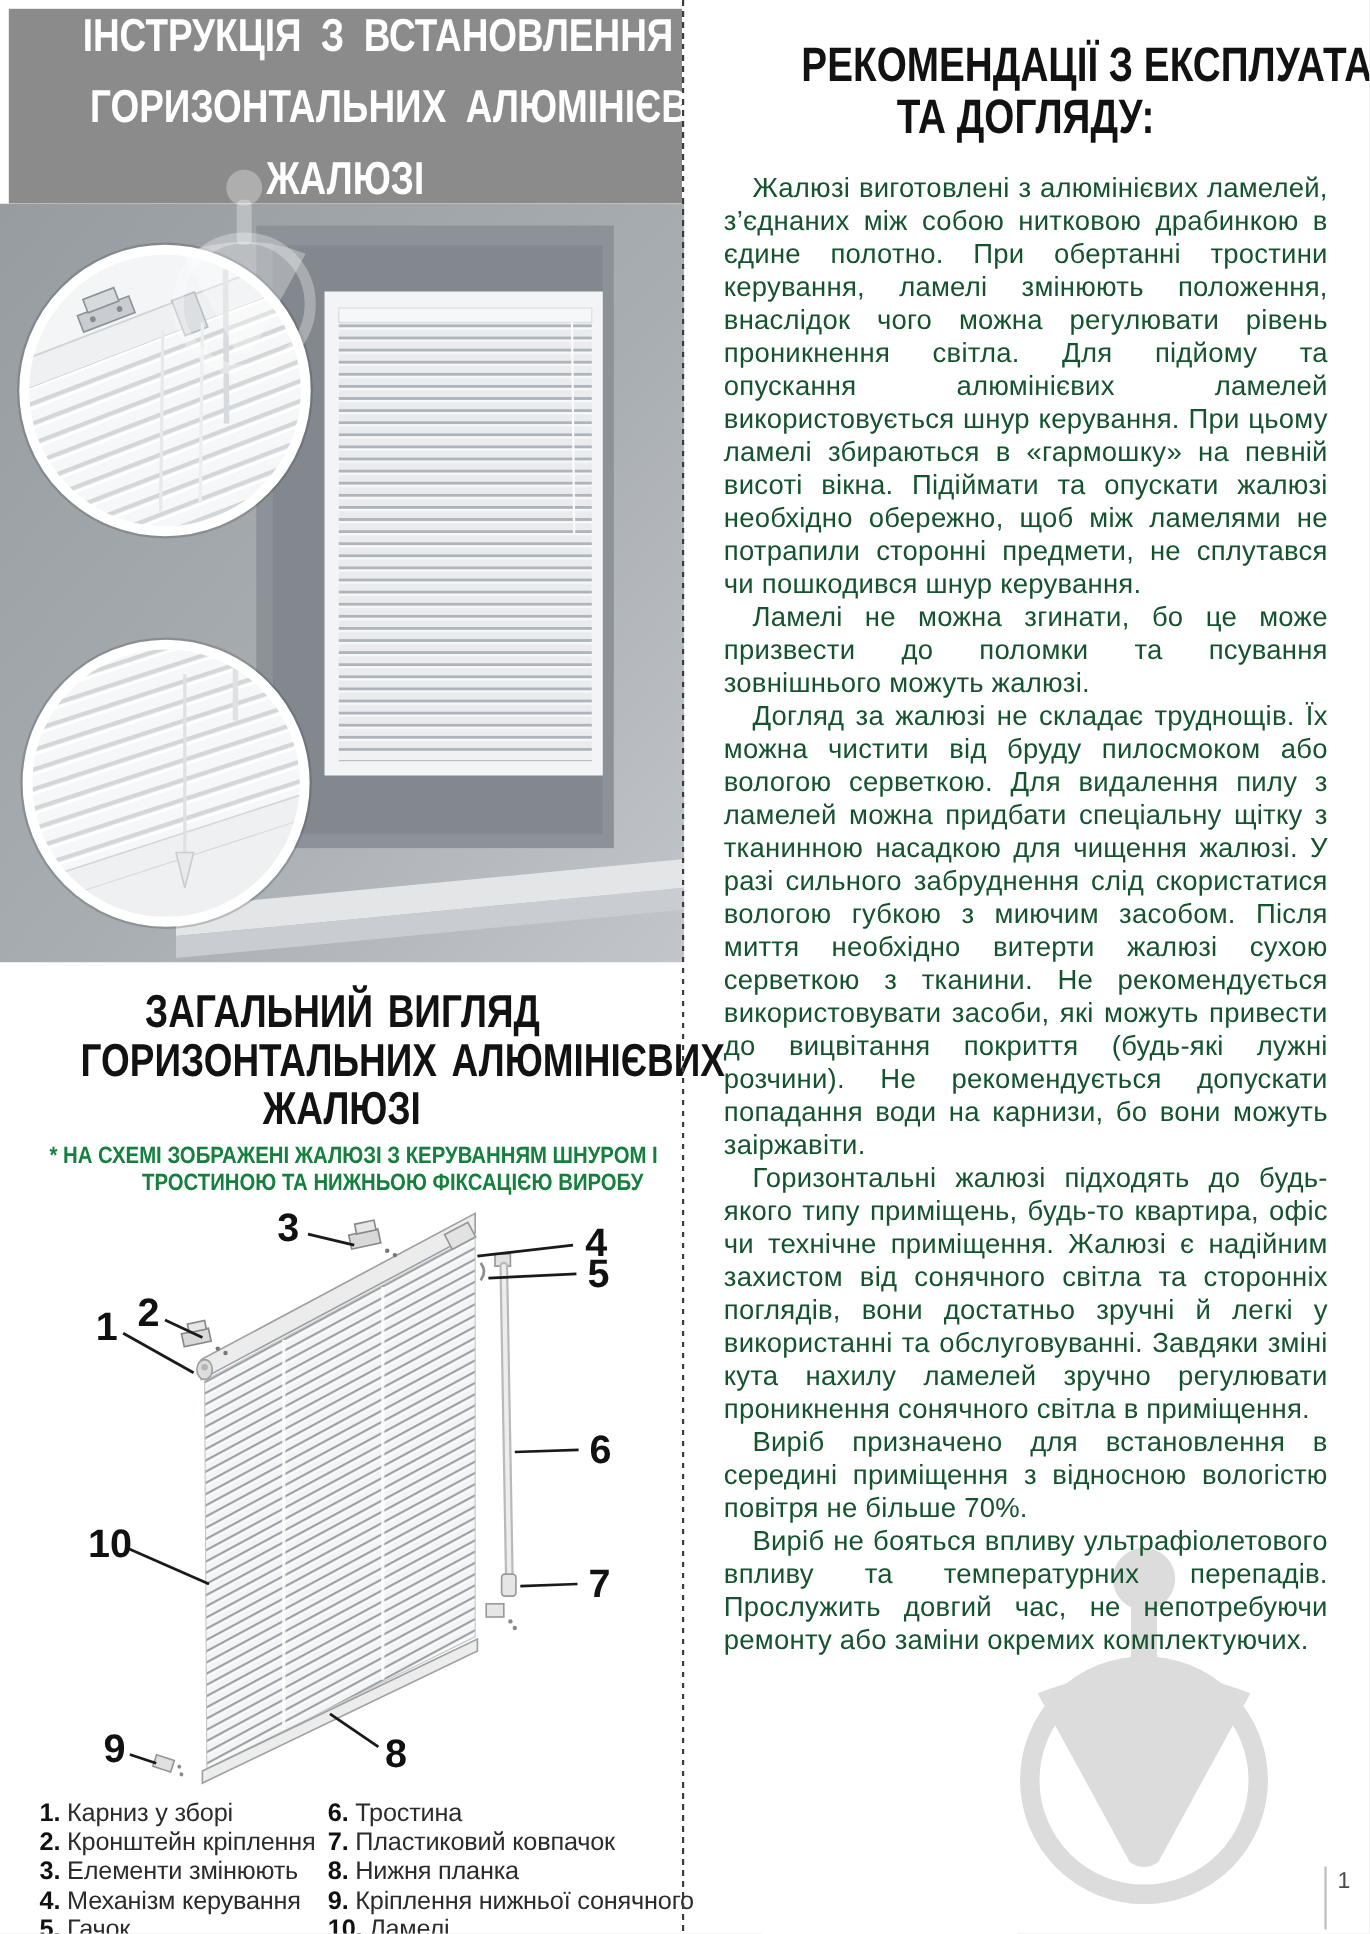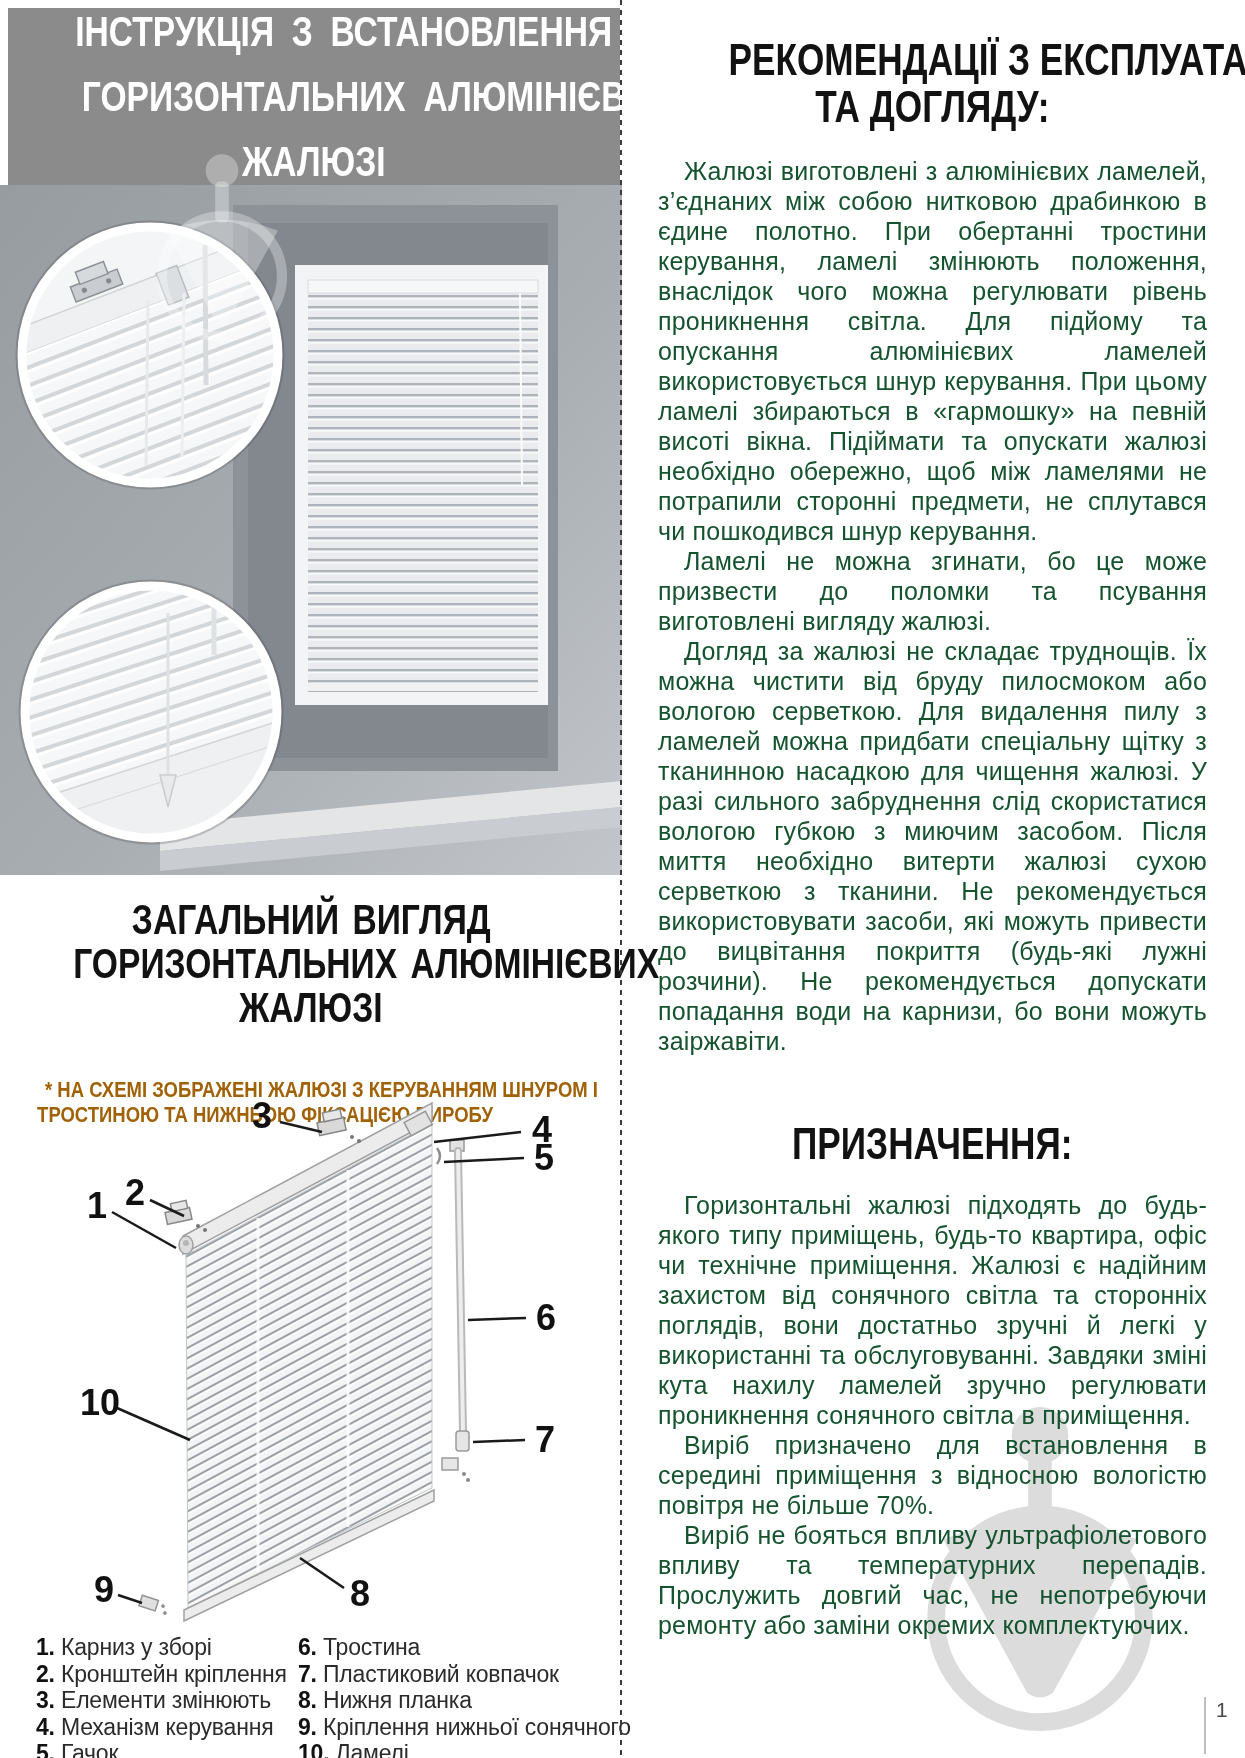--- a/index.html
+++ b/index.html
@@ -16,21 +16,21 @@
     text-align:center;z-index:1;
   }
   .header-block .tline{line-height:47px;color:#ffffff;font-weight:700;font-size:42px;word-spacing:0.25em;}
   .cond{display:inline-block;transform:scaleX(0.80);transform-origin:center;white-space:nowrap;}
   .photo{position:absolute;left:0;top:185px;width:622px;height:690px;z-index:1;}
   .wm{position:absolute;pointer-events:none;}
   .wm-top{left:147px;top:150px;width:150px;height:205px;color:rgba(255,255,255,0.30);z-index:5;}
   .wm-right{left:910px;top:1400px;width:260px;height:354px;color:#dcdcdc;z-index:0;}
   .general-title{position:absolute;left:0;top:898px;width:622px;text-align:center;color:#121212;}
   .general-title .tline{line-height:44px;font-weight:700;font-size:42px;word-spacing:0.12em;}
-  .schema-note{position:absolute;left:0;top:1078px;width:622px;text-align:left;color:#a16207;}
+  .schema-note{position:absolute;left:0;top:1038px;width:622px;text-align:right;color:#15803d;}
   .schema-note .tline{line-height:25px;font-weight:700;font-size:21.5px;}
   .schema-note .cond{transform:scaleX(0.86);}
   .diagram{position:absolute;left:0;top:1090px;width:622px;height:548px;}
   .diagram text{font-family:"Liberation Sans","DejaVu Sans",sans-serif;font-weight:700;font-size:36px;fill:#111111;}
   .legend{position:absolute;left:36px;top:1634px;width:586px;display:flex;font-size:23px;color:#2b2b2b;}
   .legend .lcol1{width:262px;flex:0 0 262px;}
   .legend .lcol2{flex:1;}
   .legend .lrow{line-height:26.5px;white-space:nowrap;letter-spacing:-0.2px;}
   .legend b{font-weight:700;color:#111;}
   
@@ -278,26 +278,23 @@
 
   <div class="divider"></div>
 
   <div class="right">
     <div class="right-inner">
       <h1 class="sec-title care-title">
         <div class="tline"><span class="cond">РЕКОМЕНДАЦІЇ З ЕКСПЛУАТАЦІЇ</span></div>
         <div class="tline"><span class="cond">ТА ДОГЛЯДУ:</span></div>
       </h1>
       <p class="bodytext care-body">Жалюзі виготовлені з алюмінієвих ламелей, з’єднаних між собою нитковою драбинкою в єдине полотно. При обертанні тростини керування, ламелі змінюють положення, внаслідок чого можна регулювати рівень проникнення світла. Для підйому та опускання алюмінієвих ламелей використовується шнур керування. При цьому ламелі збираються в «гармошку» на певній висоті вікна. Підіймати та опускати жалюзі необхідно обережно, щоб між ламелями не потрапили сторонні предмети, не сплутався чи пошкодився шнур керування.</p>
-      <p class="bodytext">Ламелі не можна згинати, бо це може призвести до поломки та псування виготовлені вигляду жалюзі.</p>
+      <p class="bodytext">Ламелі не можна згинати, бо це може призвести до поломки та псування зовнішнього можуть жалюзі.</p>
       <p class="bodytext">Догляд за жалюзі не складає труднощів. Їх можна чистити від бруду пилосмоком або вологою серветкою. Для видалення пилу з ламелей можна придбати спеціальну щітку з тканинною насадкою для чищення жалюзі. У разі сильного забруднення слід скористатися вологою губкою з миючим засобом. Після миття необхідно витерти жалюзі сухою серветкою з тканини. Не рекомендується використовувати засоби, які можуть привести до вицвітання покриття (будь-які лужні розчини). Не рекомендується допускати попадання води на карнизи, бо вони можуть заіржавіти.</p>
 
-      <h1 class="sec-title purpose-title">
-        <div class="tline"><span class="cond">ПРИЗНАЧЕННЯ:</span></div>
-      </h1>
       <p class="bodytext purpose-body">Горизонтальні жалюзі підходять до будь-якого типу приміщень, будь-то квартира, офіс чи технічне приміщення. Жалюзі є надійним захистом від сонячного світла та сторонніх поглядів, вони достатньо зручні й легкі у використанні та обслуговуванні. Завдяки зміні кута нахилу ламелей зручно регулювати проникнення сонячного світла в приміщення.</p>
       <p class="bodytext">Виріб призначено для встановлення в середині приміщення з відносною вологістю повітря не більше 70%.</p>
       <p class="bodytext">Виріб не бояться впливу ультрафіолетового впливу та температурних перепадів. Прослужить довгий час, не непотребуючи ремонту або заміни окремих комплектуючих.</p>
     </div>
   </div>
 
   <svg class="wm wm-right">
       <use href="#trowel"></use>
     </svg>
 

